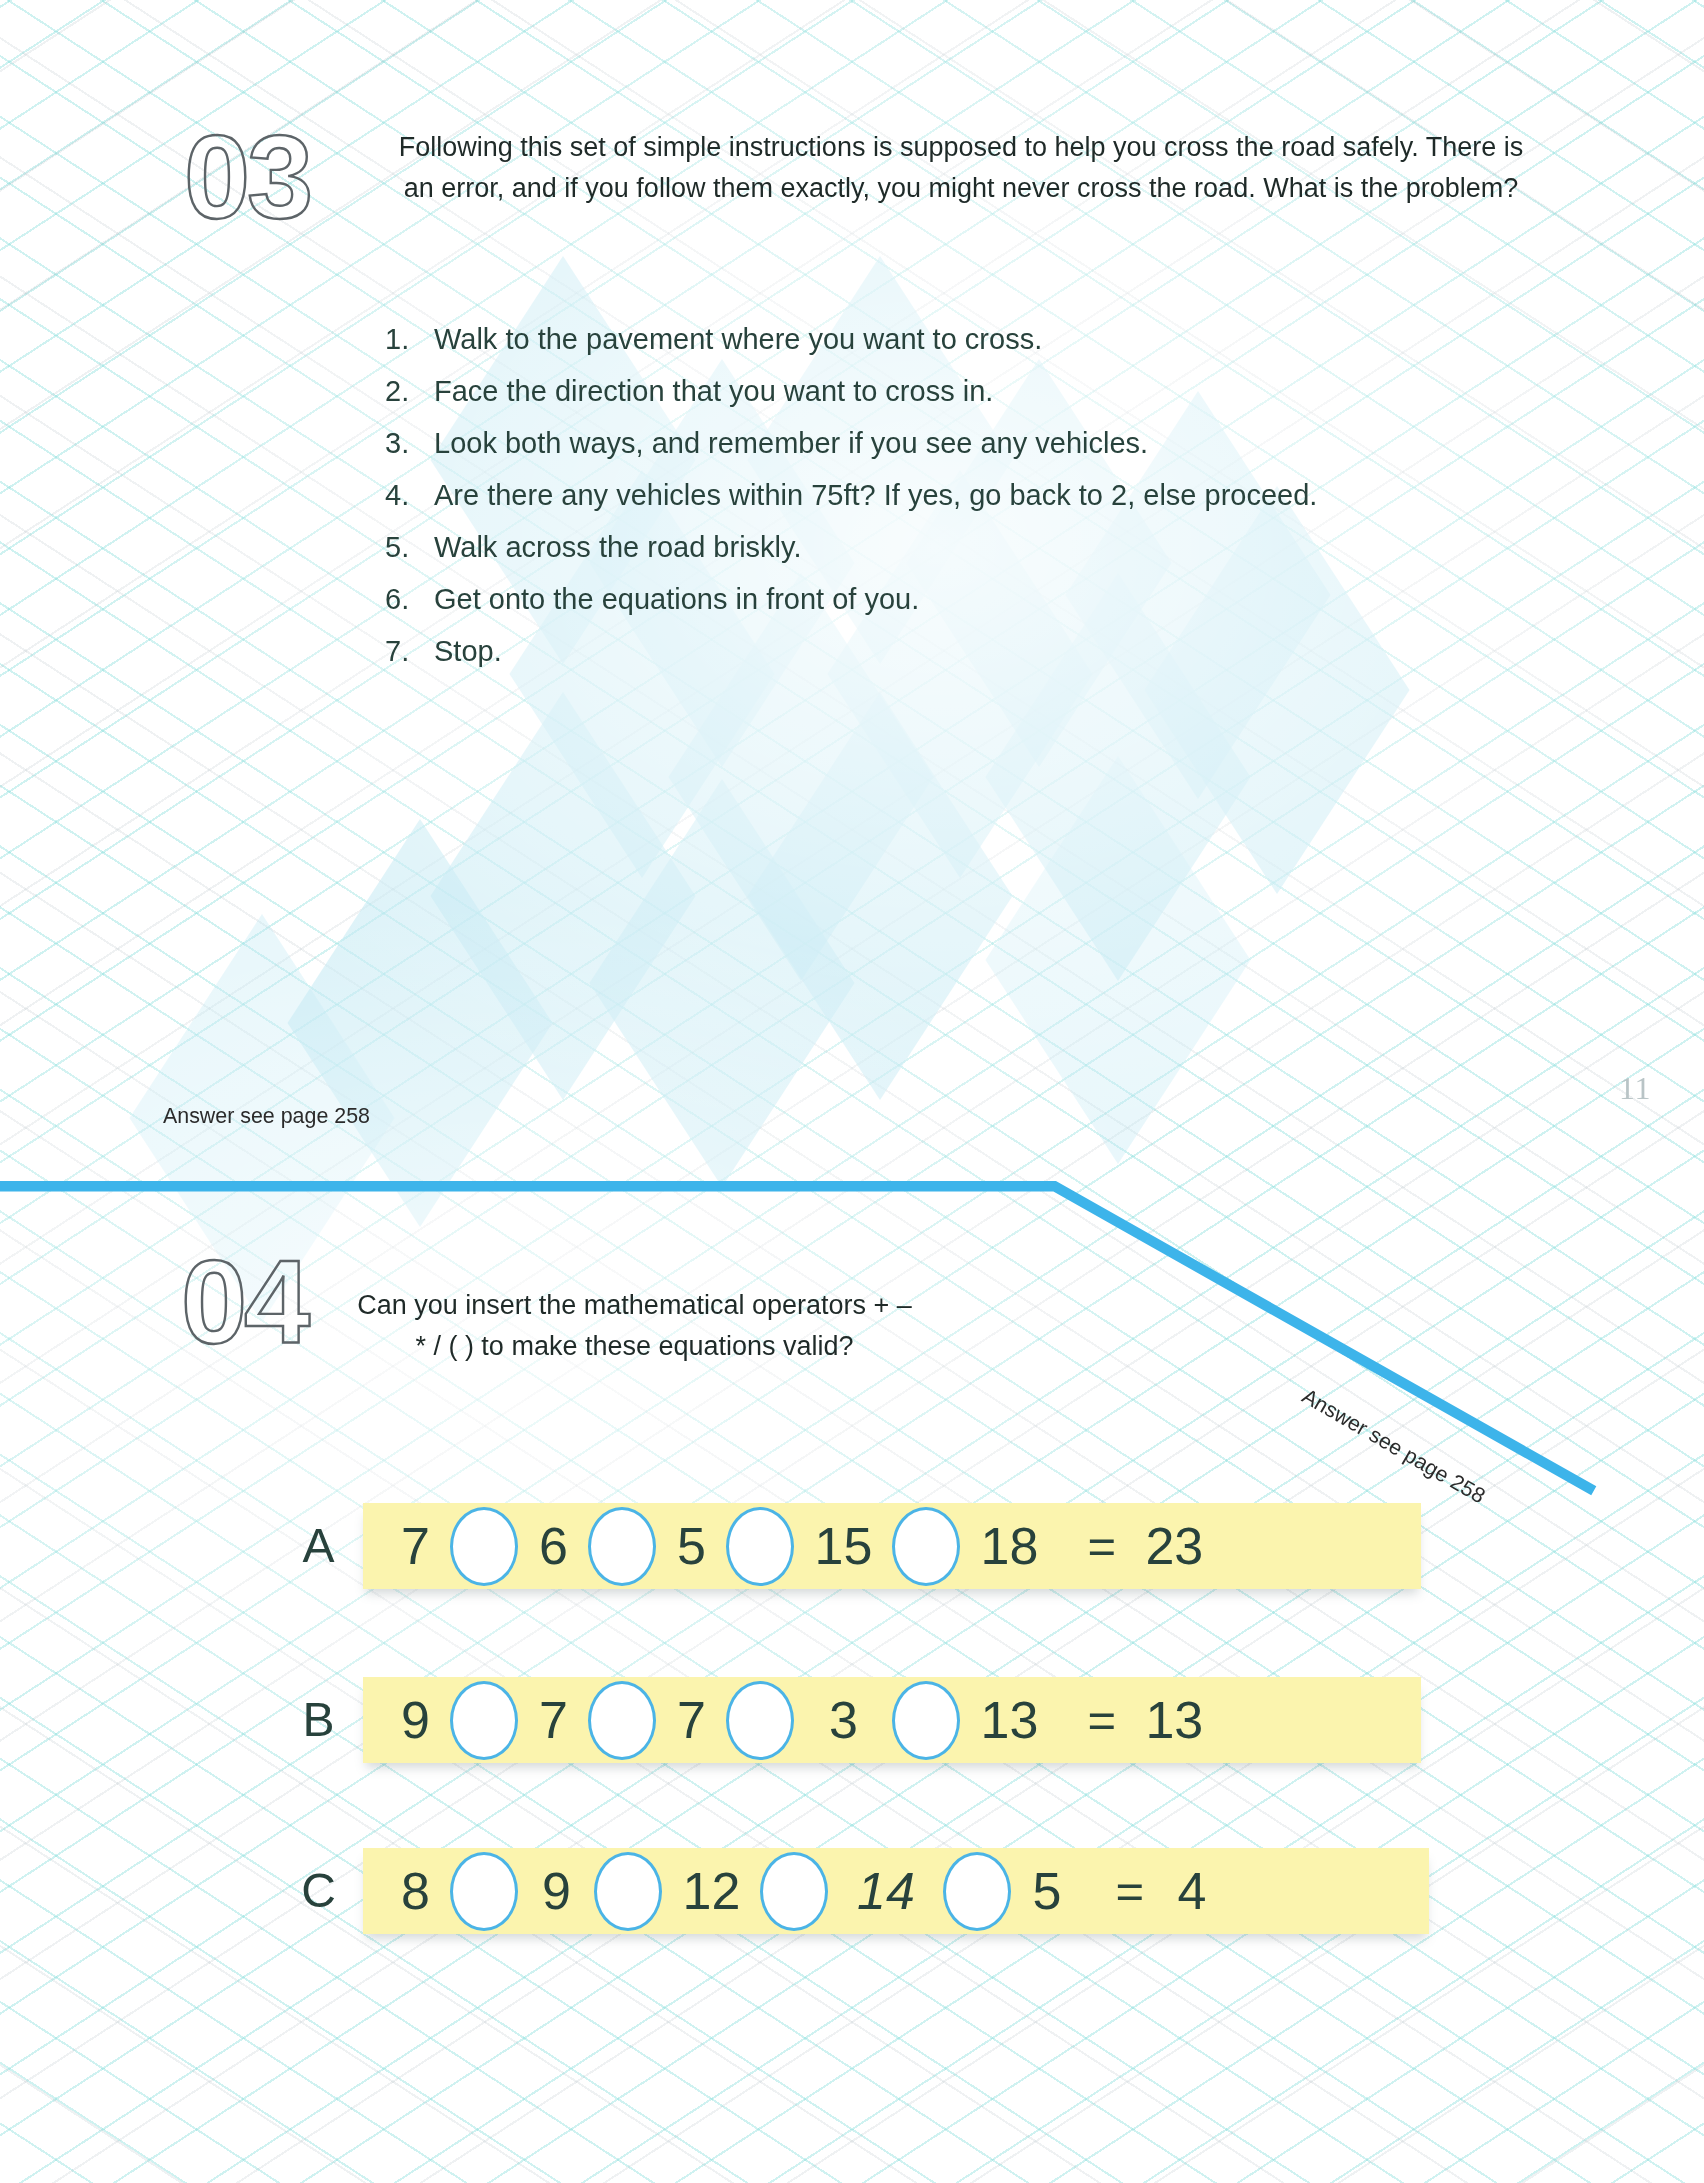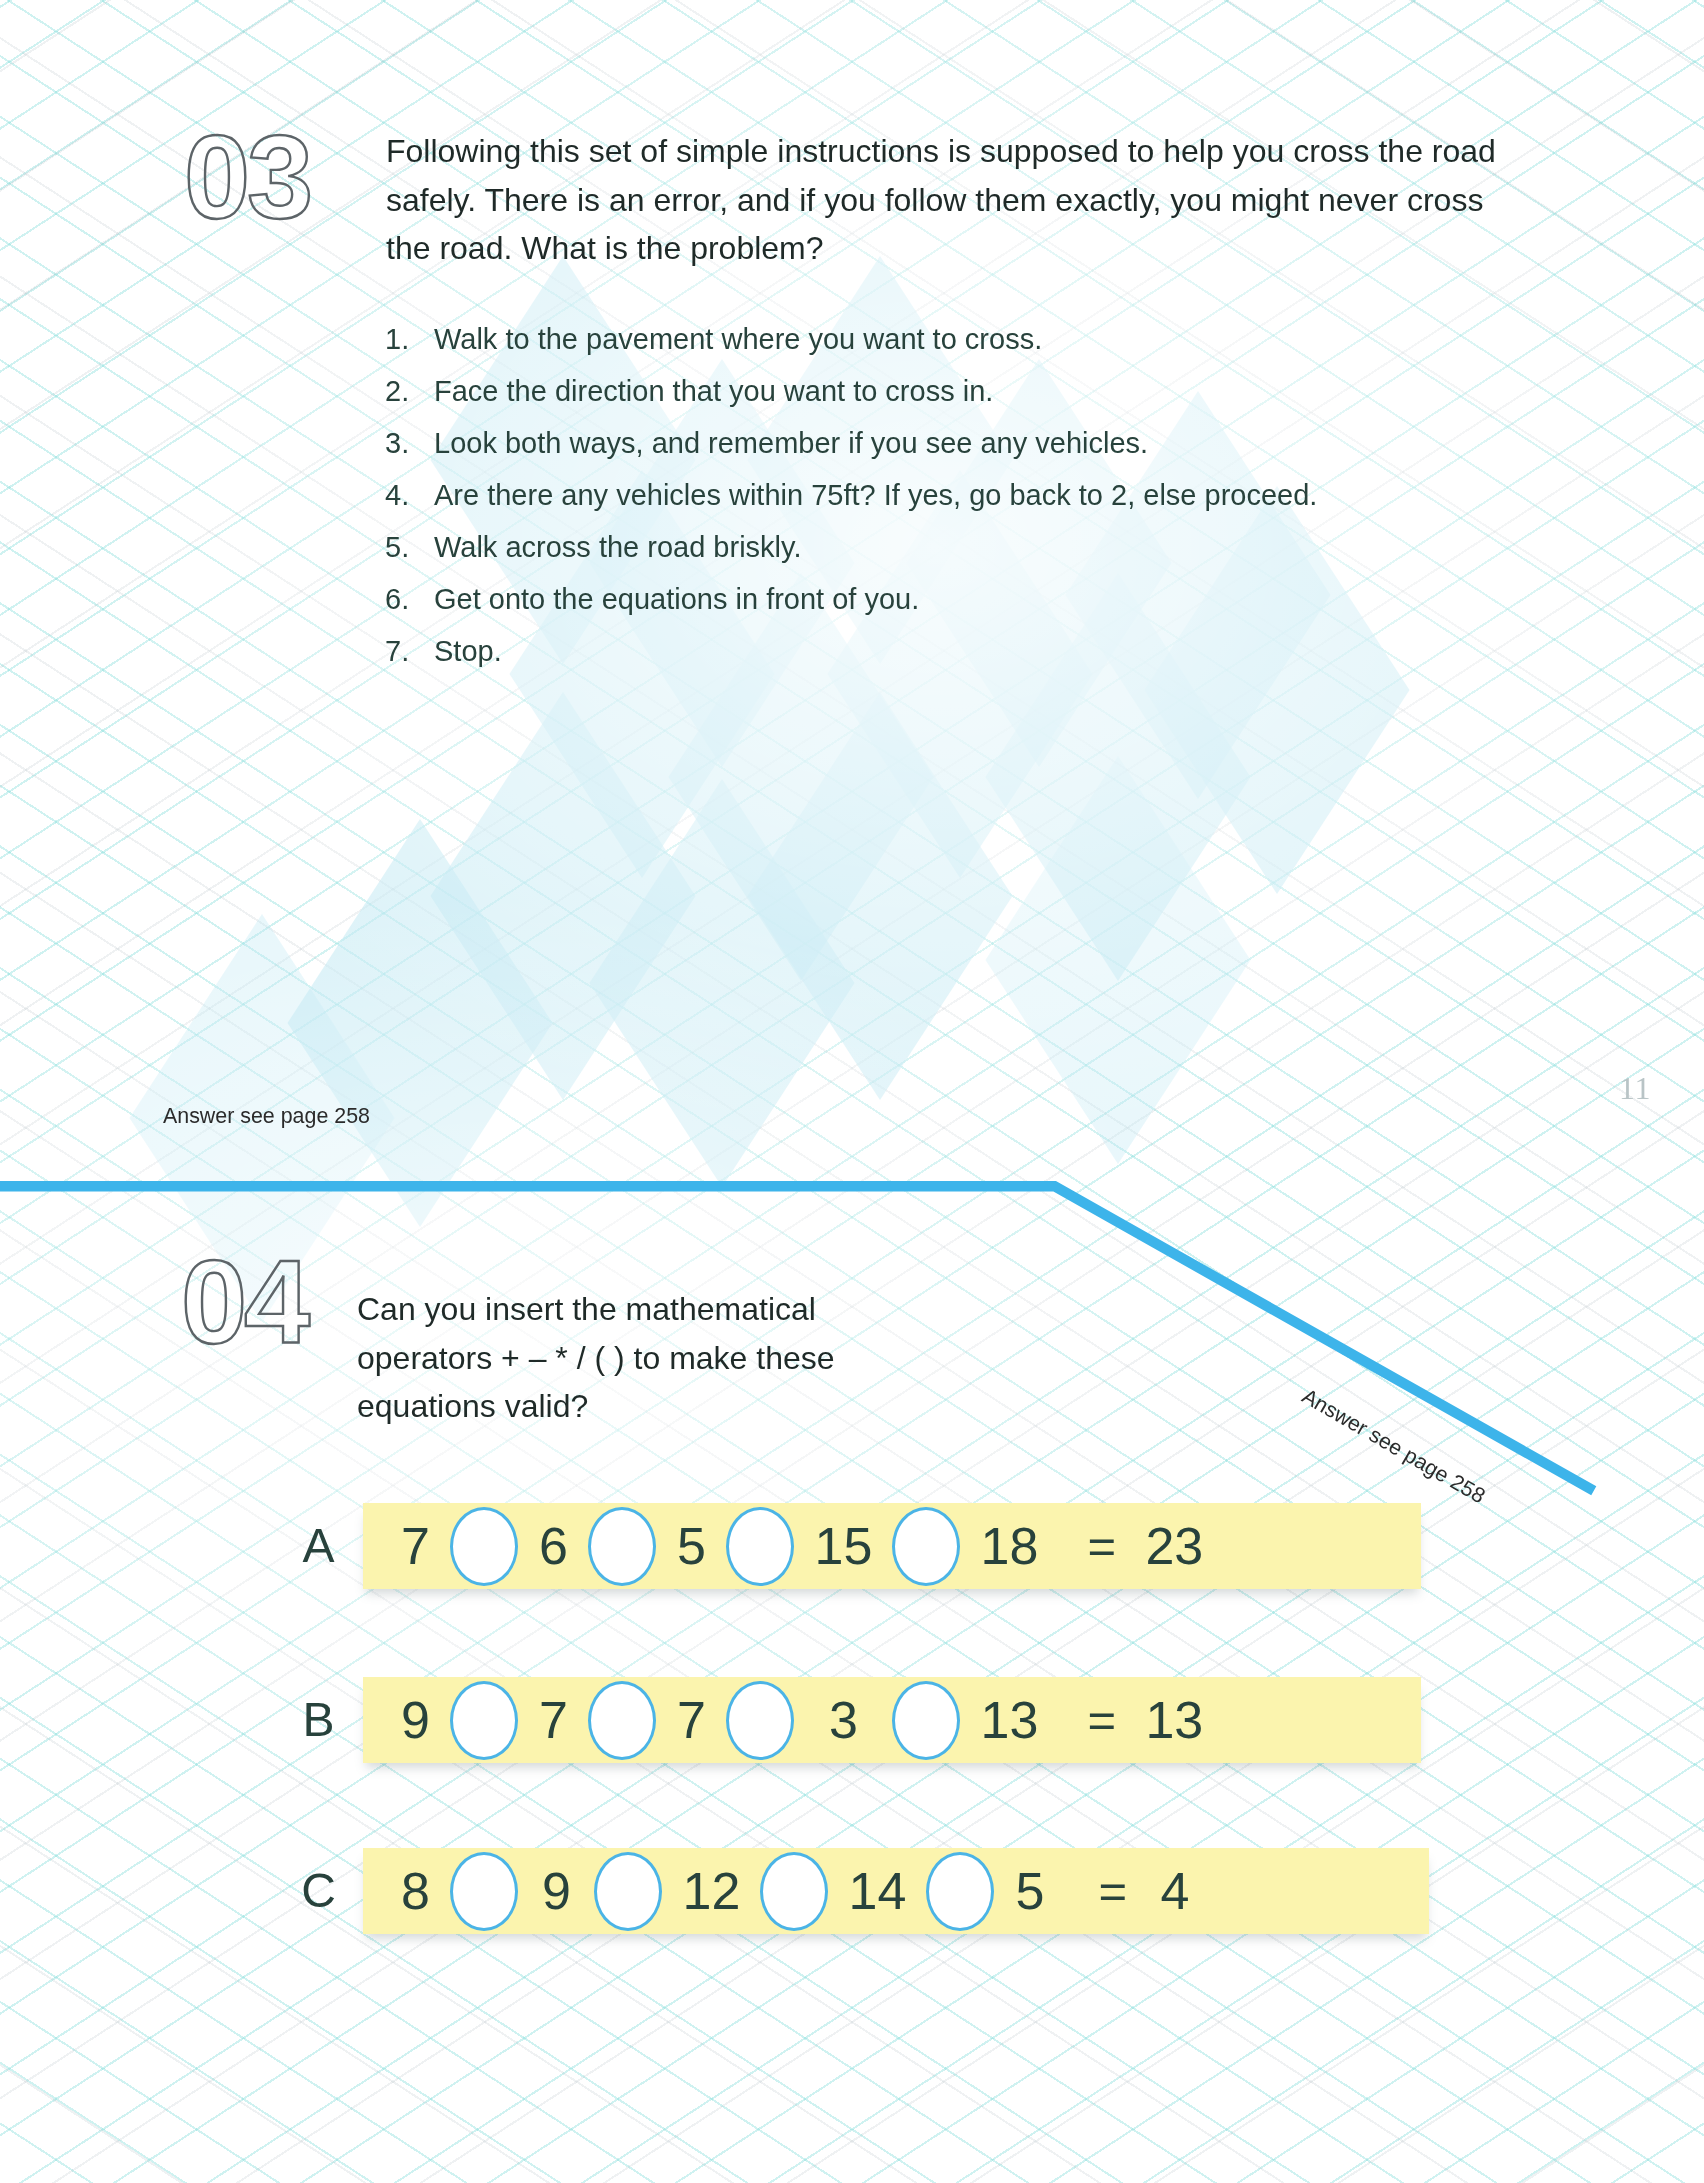--- a/index.html
+++ b/index.html
@@ -82,23 +82,24 @@
     color: transparent;
     -webkit-text-stroke: 2.4px #5d6468;
     text-shadow: none;
     line-height: 1;
     user-select: none;
   }
 
   .pz-intro {
     position: absolute;
     color: #1f2a28;
-    font-size: 32px;
+    font-size: 27px;
     line-height: 1.52;
     font-weight: 400;
+    text-align: center;
   }
 
   
   .steps {
     position: absolute;
     margin: 0;
     padding: 0;
     list-style: none;
   }
   .step {
@@ -309,21 +310,21 @@
 
     <div class="eq-row" style="left:274px; top:1848px;">
       <div class="eq-label">C</div>
       <div class="eq-band" style="width:1031px; padding:0 17.4px;">
         <div class="eq-term" style="width:70px;">8</div>
         <div class="eq-slot"></div>
         <div class="eq-term" style="width:76px;">9</div>
         <div class="eq-slot"></div>
         <div class="eq-term" style="width:98px;">12</div>
         <div class="eq-slot"></div>
-        <div class="eq-term" style="width:98px;">14</div>
+        <div class="eq-term" style="width:115px;font-style:italic;">14</div>
         <div class="eq-slot"></div>
         <div class="eq-term" style="width:71px;">5</div>
         <div class="eq-eq" style="width:95px;">=</div>
         <div class="eq-res" style="width:127px;">4</div>
       </div>
     </div>
   </div>
 
 </div>
 

